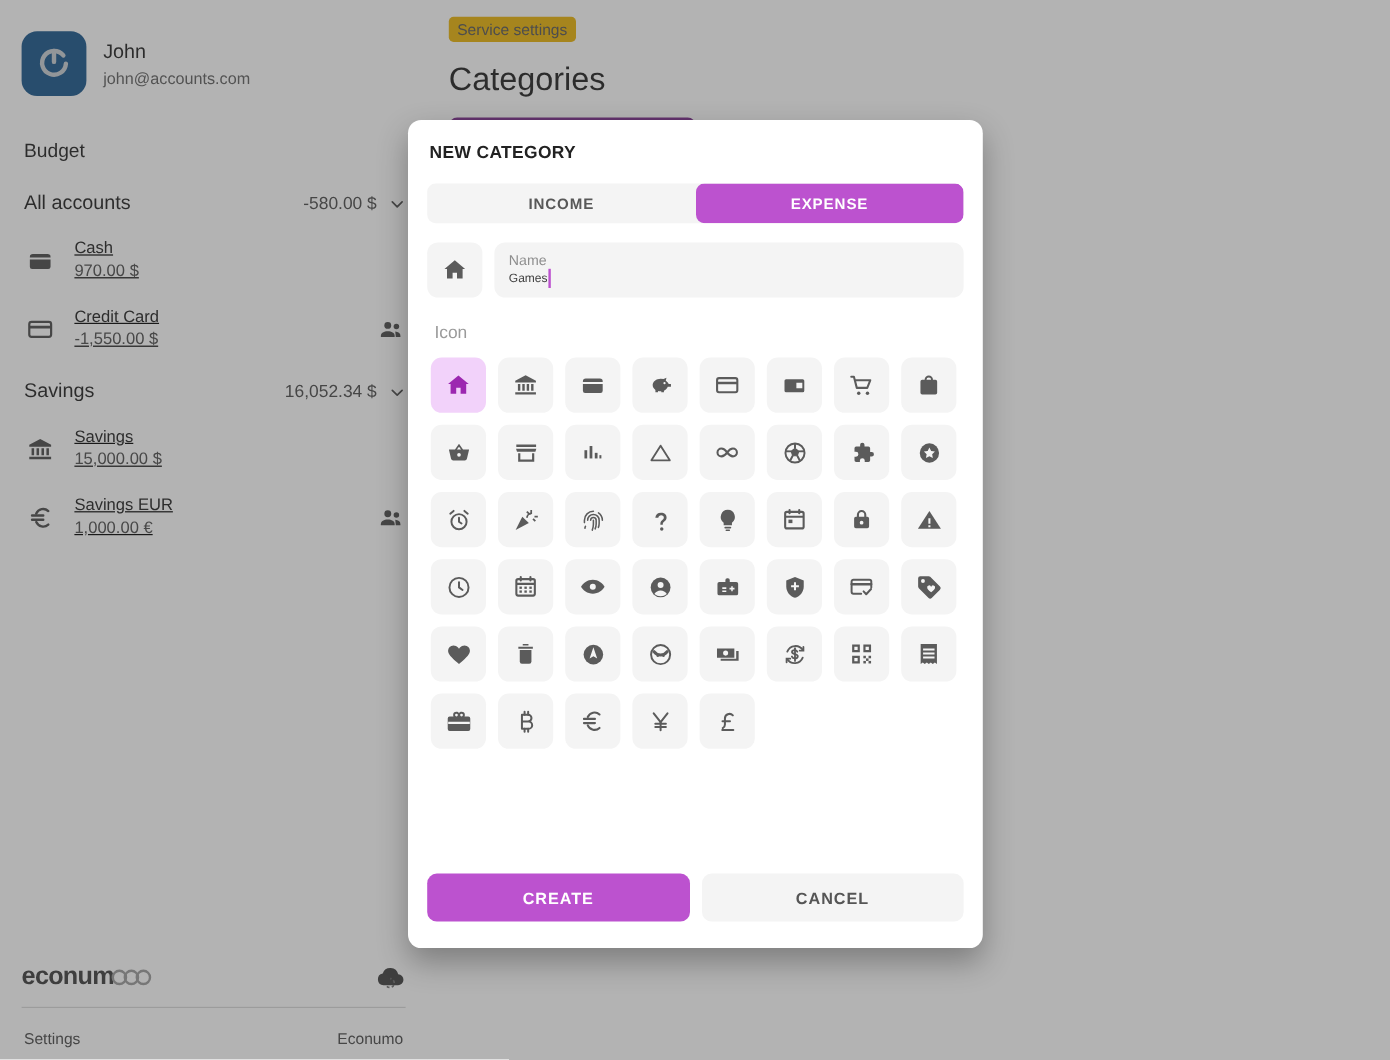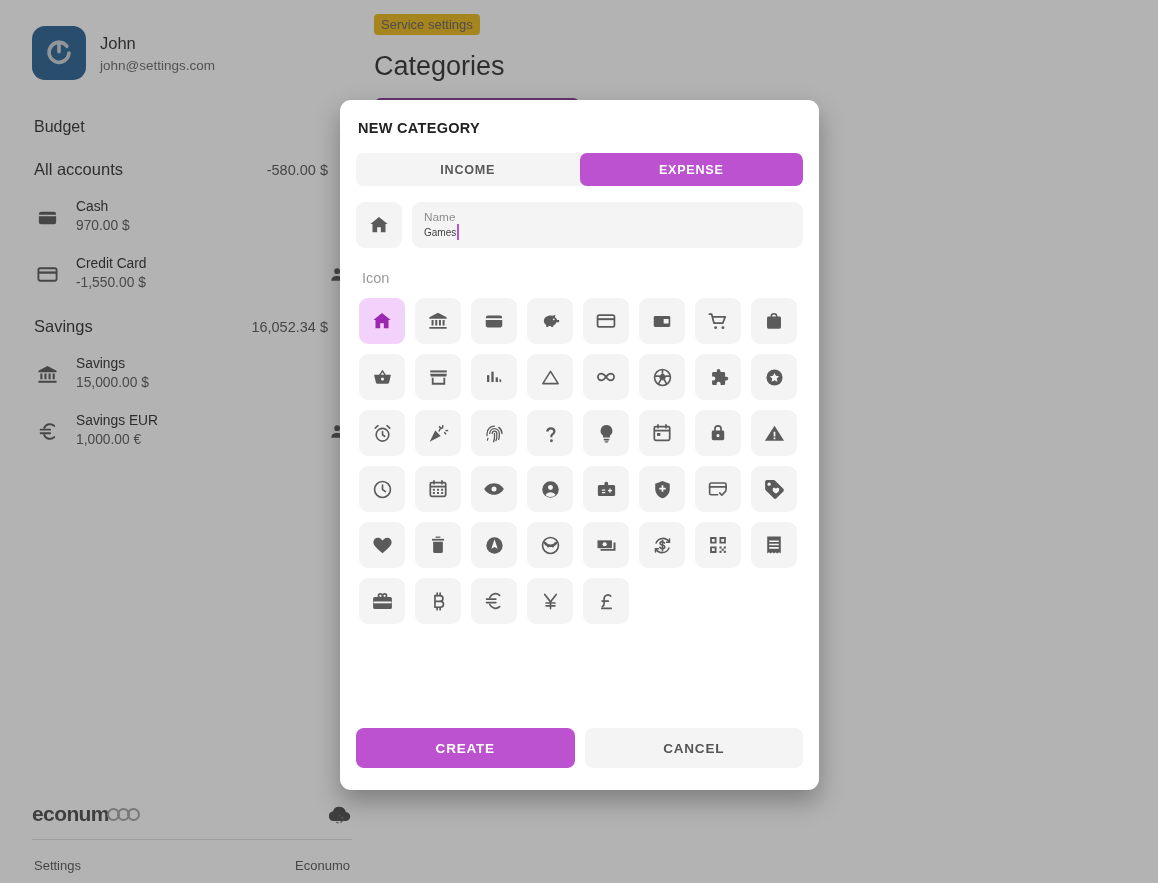--- a/index.html
+++ b/index.html
@@ -8,21 +8,21 @@
     font-family: "Liberation Sans", sans-serif;
     overflow: hidden;
     background: #ffffff;
   }
   #root { position: relative; width: 1158px; height: 883px; }
 
   
   .bg-layer { position: absolute; inset: 0; background: #ffffff; }
 
   .sidebar {
-    position: absolute; left: 14px; top: 0; width: 356px; height: 883px;
+    position: absolute; left: 0; top: 0; width: 356px; height: 883px;
     background: #ffffff;
   }
   .profile { display: flex; align-items: center; padding: 26px 0 0 18px; }
   .avatar {
     width: 54px; height: 54px; border-radius: 13px;
     background: #18558a; display: flex; align-items: center; justify-content: center;
     flex: none;
   }
   .profile-text { margin-left: 14px; }
   .profile-name { font-size: 16.5px; color: #1f1f1f; line-height: 1.3; }
@@ -35,21 +35,21 @@
     display: flex; align-items: center; justify-content: space-between;
     padding: 0 18px 0 20px; margin-top: 24px;
   }
   .acct-group-name { font-size: 16.5px; color: #1f1f1f; }
   .acct-group-right { display: flex; align-items: center; gap: 10px; }
   .acct-group-amt { font-size: 14.5px; color: #4a4a4a; }
   .chev { width: 14px; height: 14px; display: block; }
 
   .acct-row {
     display: flex; align-items: center;
-    padding: 0 18px 0 22px; margin-top: 19px; height: 38px;
+    padding: 0 18px 0 22px; margin-top: 19px; height: 38px; text-decoration: underline;
   }
   .acct-icon { width: 30px; flex: none; display: flex; align-items: center; color: #4a4a4a; }
   .acct-body { flex: 1; margin-left: 10px; }
   .acct-name { font-size: 13.8px; color: #202020; line-height: 1.35; }
   .acct-amt { font-size: 13.8px; color: #4d4d4d; line-height: 1.35; }
   .acct-share { color: #4a4a4a; display: flex; align-items: center; }
 
   .footer { position: absolute; left: 0; bottom: 0; width: 356px; padding: 0 18px 10px 18px; }
   .footer-top { display: flex; align-items: center; justify-content: space-between; padding-bottom: 12px; }
   .logo-wrap { display: flex; align-items: center; }
@@ -142,21 +142,21 @@
 
       <div class="profile">
         <div class="avatar">
           <svg width="34" height="34" viewBox="0 0 24 24" fill="none" stroke="#c9cfd4" stroke-width="2.6" stroke-linecap="round">
             <path d="M17.5 7.2A7 7 0 1 0 19 12"></path>
             <path d="M12 4.5V11"></path>
           </svg>
         </div>
         <div class="profile-text">
           <div class="profile-name">John</div>
-          <div class="profile-email">john@settings.com</div>
+          <div class="profile-email">john@accounts.com</div>
         </div>
       </div>
 
       <div class="section-title">Budget</div>
 
       <div class="acct-group">
         <span class="acct-group-name">All accounts</span>
         <span class="acct-group-right">
           <span class="acct-group-amt">-580.00 $</span>
           <svg class="chev" viewBox="0 0 24 24" fill="none" stroke="#4a4a4a" stroke-width="2.4" stroke-linecap="round" stroke-linejoin="round">

